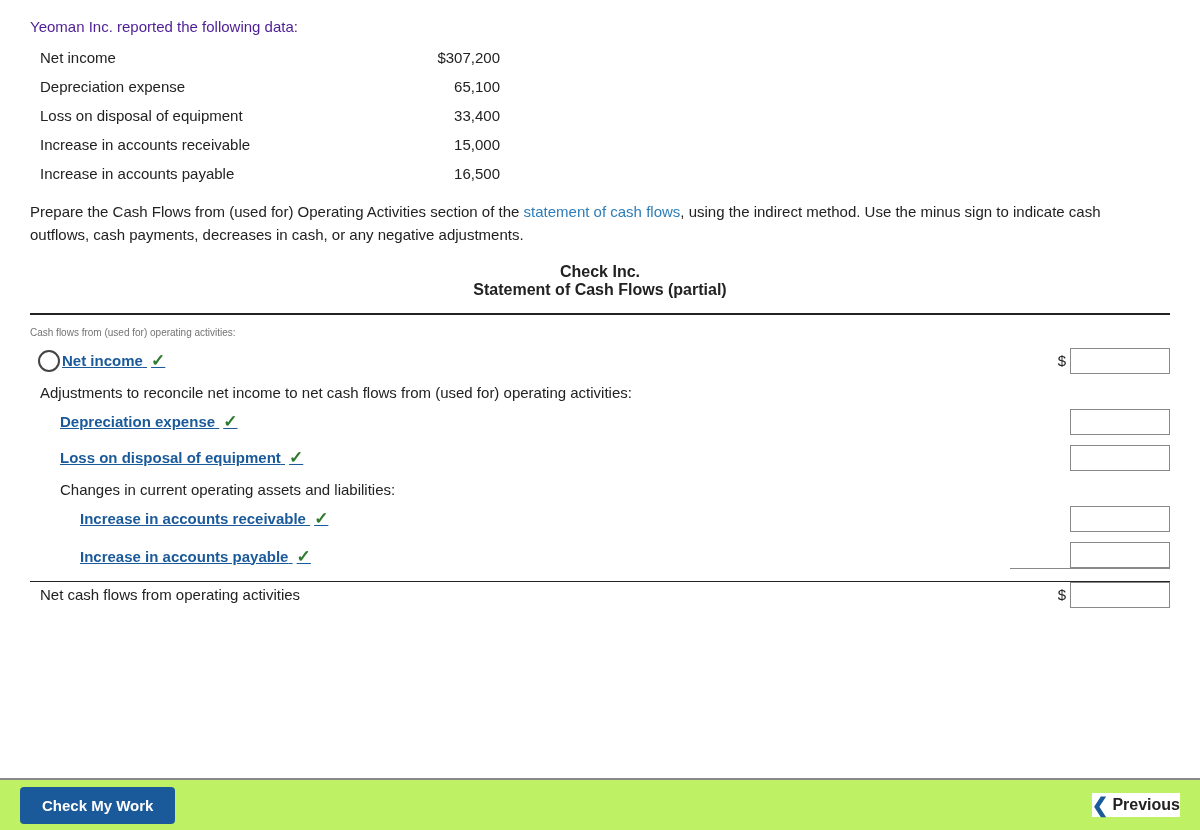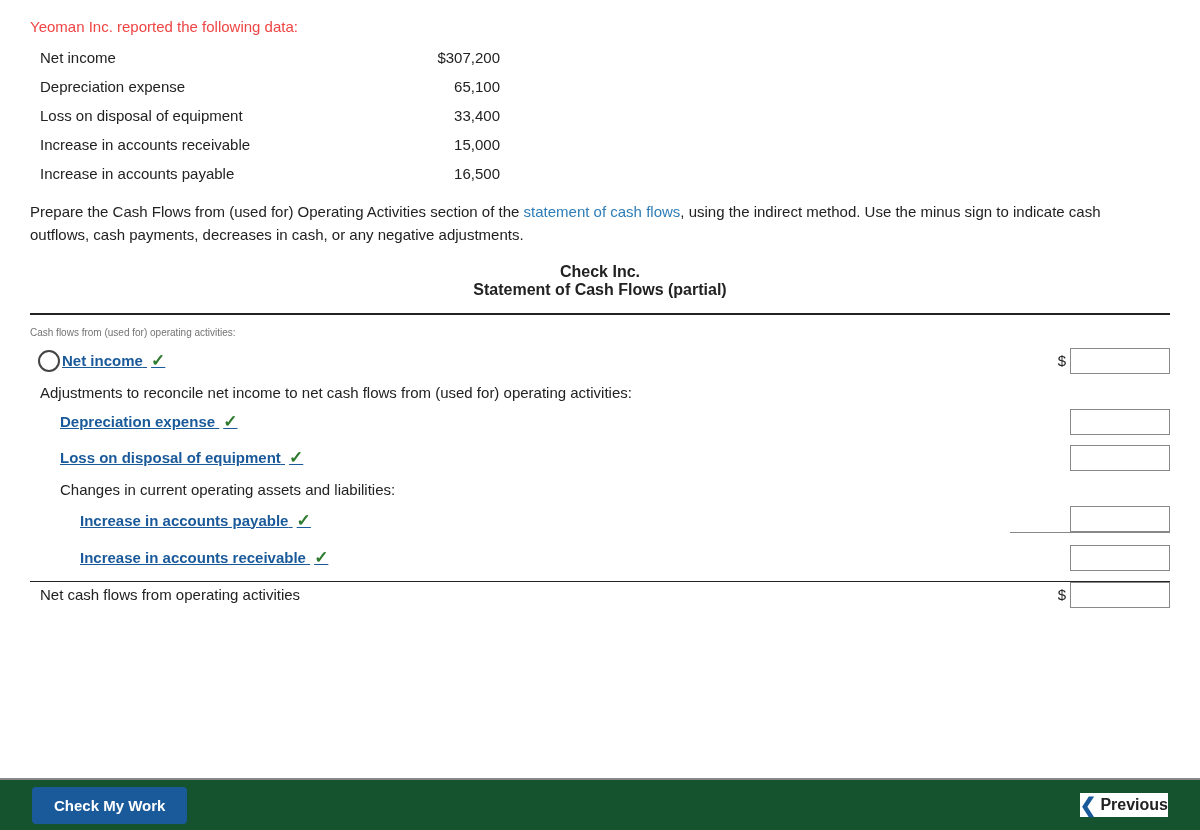--- a/index.html
+++ b/index.html
@@ -16,21 +16,21 @@
     }
 
     .main-content {
       flex: 1;
       padding: 18px 30px 10px 30px;
       overflow: hidden;
     }
 
     .intro-text {
       font-size: 15px;
-      color: #ef4444;
+      color: #4c1d95;
       margin-bottom: 6px;
     }
 
     .data-table {
       margin: 14px 0 18px 10px;
     }
 
     .data-row {
       display: flex;
       align-items: center;
@@ -170,26 +170,26 @@
 
     .net-cash-input-cell {
       display: flex;
       align-items: center;
       justify-content: flex-end;
       min-width: 160px;
     }
 
     .footer-bar {
       height: 52px;
-      background: #14532d;
+      background: #bef264;
       border-top: 2px solid #888;
       display: flex;
       align-items: center;
       justify-content: space-between;
-      padding: 0 32px;
+      padding: 0 20px;
     }
 
     .check-my-work-btn {
       background: #1a5a9a;
       color: #fff;
       border: none;
       padding: 10px 22px;
       font-size: 15px;
       font-weight: bold;
       border-radius: 4px;
@@ -309,34 +309,34 @@
       </span>
       <div class="input-cell">
         <input type="text" class="answer-box" value="" style="">
       </div>
     </div>
 
     <div class="changes-label">Changes in current operating assets and liabilities:</div>
 
     <div class="form-row indented2">
       <span class="row-label checked-label">
-        <span>Increase in accounts payable</span>
-        <span class="check-mark">✓</span>
-      </span>
-      <div class="input-cell separator-box">
+        <span>Increase in accounts receivable</span>
+        <span class="check-mark">✓</span>
+      </span>
+      <div class="input-cell">
         <input type="text" class="answer-box" value="" style="">
       </div>
     </div>
 
     <div class="form-row indented2">
       <span class="row-label checked-label">
-        <span>Increase in accounts receivable</span>
-        <span class="check-mark">✓</span>
-      </span>
-      <div class="input-cell">
+        <span>Increase in accounts payable</span>
+        <span class="check-mark">✓</span>
+      </span>
+      <div class="input-cell separator-box">
         <input type="text" class="answer-box" value="" style="">
       </div>
     </div>
 
     <div class="net-cash-row">
       <span class="row-label">Net cash flows from operating activities</span>
       <div class="net-cash-input-cell">
         <span class="dollar-sign">$</span>
         <input type="text" class="answer-box" value="" style="">
       </div>

